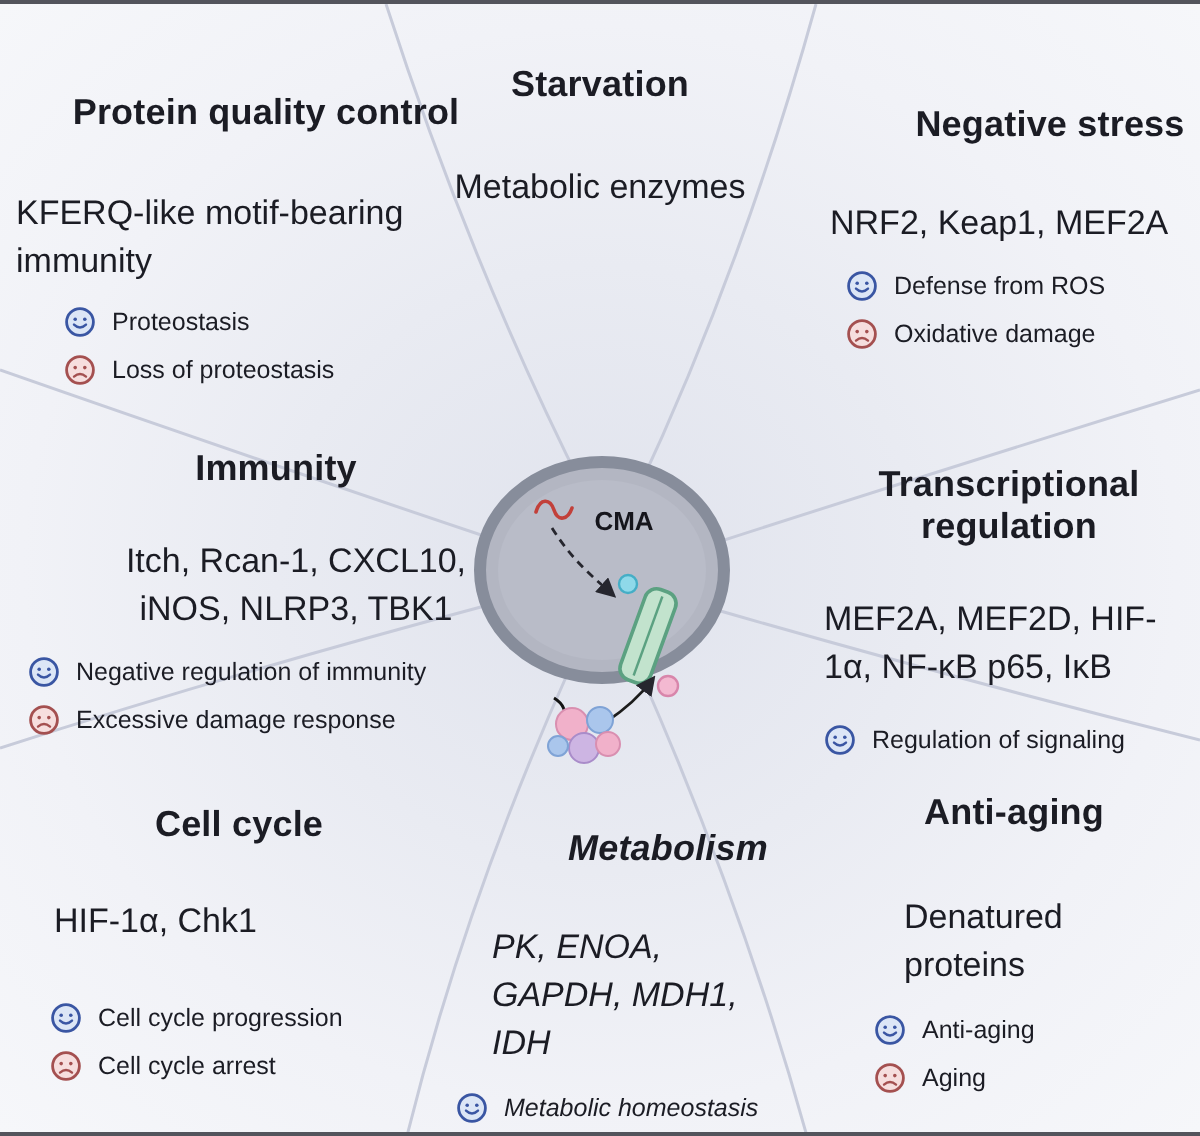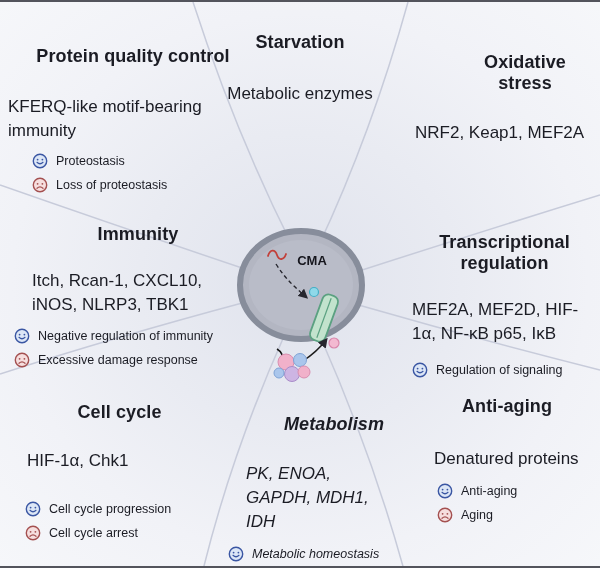--- a/index.html
+++ b/index.html
@@ -37,38 +37,38 @@
   .sec-starv .rows { margin-top:13px; }
   .sec-starv .row { justify-content:center; }
 
   .sec-oxid  { left:415px; top:50px;  width:180px; }
   .sec-oxid .title { margin-left:40px; }
   .sec-oxid .substrates { margin-top:27px; }
   .sec-oxid .rows { margin-left:8px; margin-top:11px; }
 
   .sec-immu  { left:14px;  top:222px; width:230px; }
   .sec-immu .title { margin-left:18px; }
-  .sec-immu .substrates { margin-top:24px; margin-left:18px; width:200px; }
+  .sec-immu .substrates { margin-top:24px; margin-left:34px; width:200px;text-align:center; }
   .sec-immu .rows { margin-top:11px; }
 
   .sec-tran  { left:412px; top:230px; width:185px; }
   .sec-tran .substrates { margin-top:24px; width:170px; }
   .sec-tran .rows { margin-top:16px; }
 
   .sec-cell  { left:12px;  top:400px; width:215px; }
   .sec-cell .substrates { margin-top:26px; margin-left:15px; }
   .sec-cell .rows { margin-left:13px; margin-top:28px; }
 
   .sec-meta  { left:228px; top:412px; width:170px;font-style:italic; }
   .sec-meta .title { margin-left:42px; }
   .sec-meta .substrates { margin-top:27px; margin-left:18px; width:125px; }
   .sec-meta .rows { margin-top:13px; }
 
   .sec-anti  { left:422px; top:394px; width:170px; }
-  .sec-anti .substrates { margin-top:30px; margin-left:12px; }
+  .sec-anti .substrates { margin-top:30px; margin-left:30px; }
   .sec-anti .rows { margin-left:15px; margin-top:12px; }
 </style>
 </head>
 <body>
 
 <div class="figure">
 
   <svg class="bg-lines" width="600" height="568" viewBox="0 0 600 568">
     <g fill="none" stroke="#c7cbda" stroke-width="1.5">
       <path d="M293,245 Q235,130 193,0"></path>
@@ -146,22 +146,42 @@
       </div>
     </div>
   </div>
 
   <div class="section sec-starv">
     <div class="title">Starvation</div>
     <div class="substrates">Metabolic enzymes</div>
   </div>
 
   <div class="section sec-oxid">
-    <div class="title">Oxidative stress</div>
+    <div class="title">Negative stress</div>
     <div class="substrates">NRF2, Keap1, MEF2A</div>
+    <div class="rows">
+      <div class="row">
+        <svg class="face" viewBox="0 0 16 16">
+            <circle cx="8" cy="8" r="6.7" fill="#dce6f6" stroke="#3a56a3" stroke-width="1.4"></circle>
+            <circle cx="5.6" cy="6.6" r="0.9" fill="#3a56a3"></circle>
+            <circle cx="10.4" cy="6.6" r="0.9" fill="#3a56a3"></circle>
+            <path d="M5 9.3 Q8 12.2 11 9.3" fill="none" stroke="#3a56a3" stroke-width="1.2" stroke-linecap="round"></path>
+          </svg>
+        <span class="label">Defense from ROS</span>
+      </div>
+      <div class="row">
+        <svg class="face" viewBox="0 0 16 16">
+            <circle cx="8" cy="8" r="6.7" fill="#f6dede" stroke="#a45050" stroke-width="1.4"></circle>
+            <circle cx="5.6" cy="6.8" r="0.9" fill="#a45050"></circle>
+            <circle cx="10.4" cy="6.8" r="0.9" fill="#a45050"></circle>
+            <path d="M5 11.3 Q8 8.6 11 11.3" fill="none" stroke="#a45050" stroke-width="1.2" stroke-linecap="round"></path>
+          </svg>
+        <span class="label">Oxidative damage</span>
+      </div>
+    </div>
   </div>
 
   <div class="section sec-immu">
     <div class="title">Immunity</div>
     <div class="substrates">Itch, Rcan-1, CXCL10, iNOS, NLRP3, TBK1</div>
     <div class="rows">
       <div class="row">
         <svg class="face" viewBox="0 0 16 16">
             <circle cx="8" cy="8" r="6.7" fill="#dce6f6" stroke="#3a56a3" stroke-width="1.4"></circle>
             <circle cx="5.6" cy="6.6" r="0.9" fill="#3a56a3"></circle>

